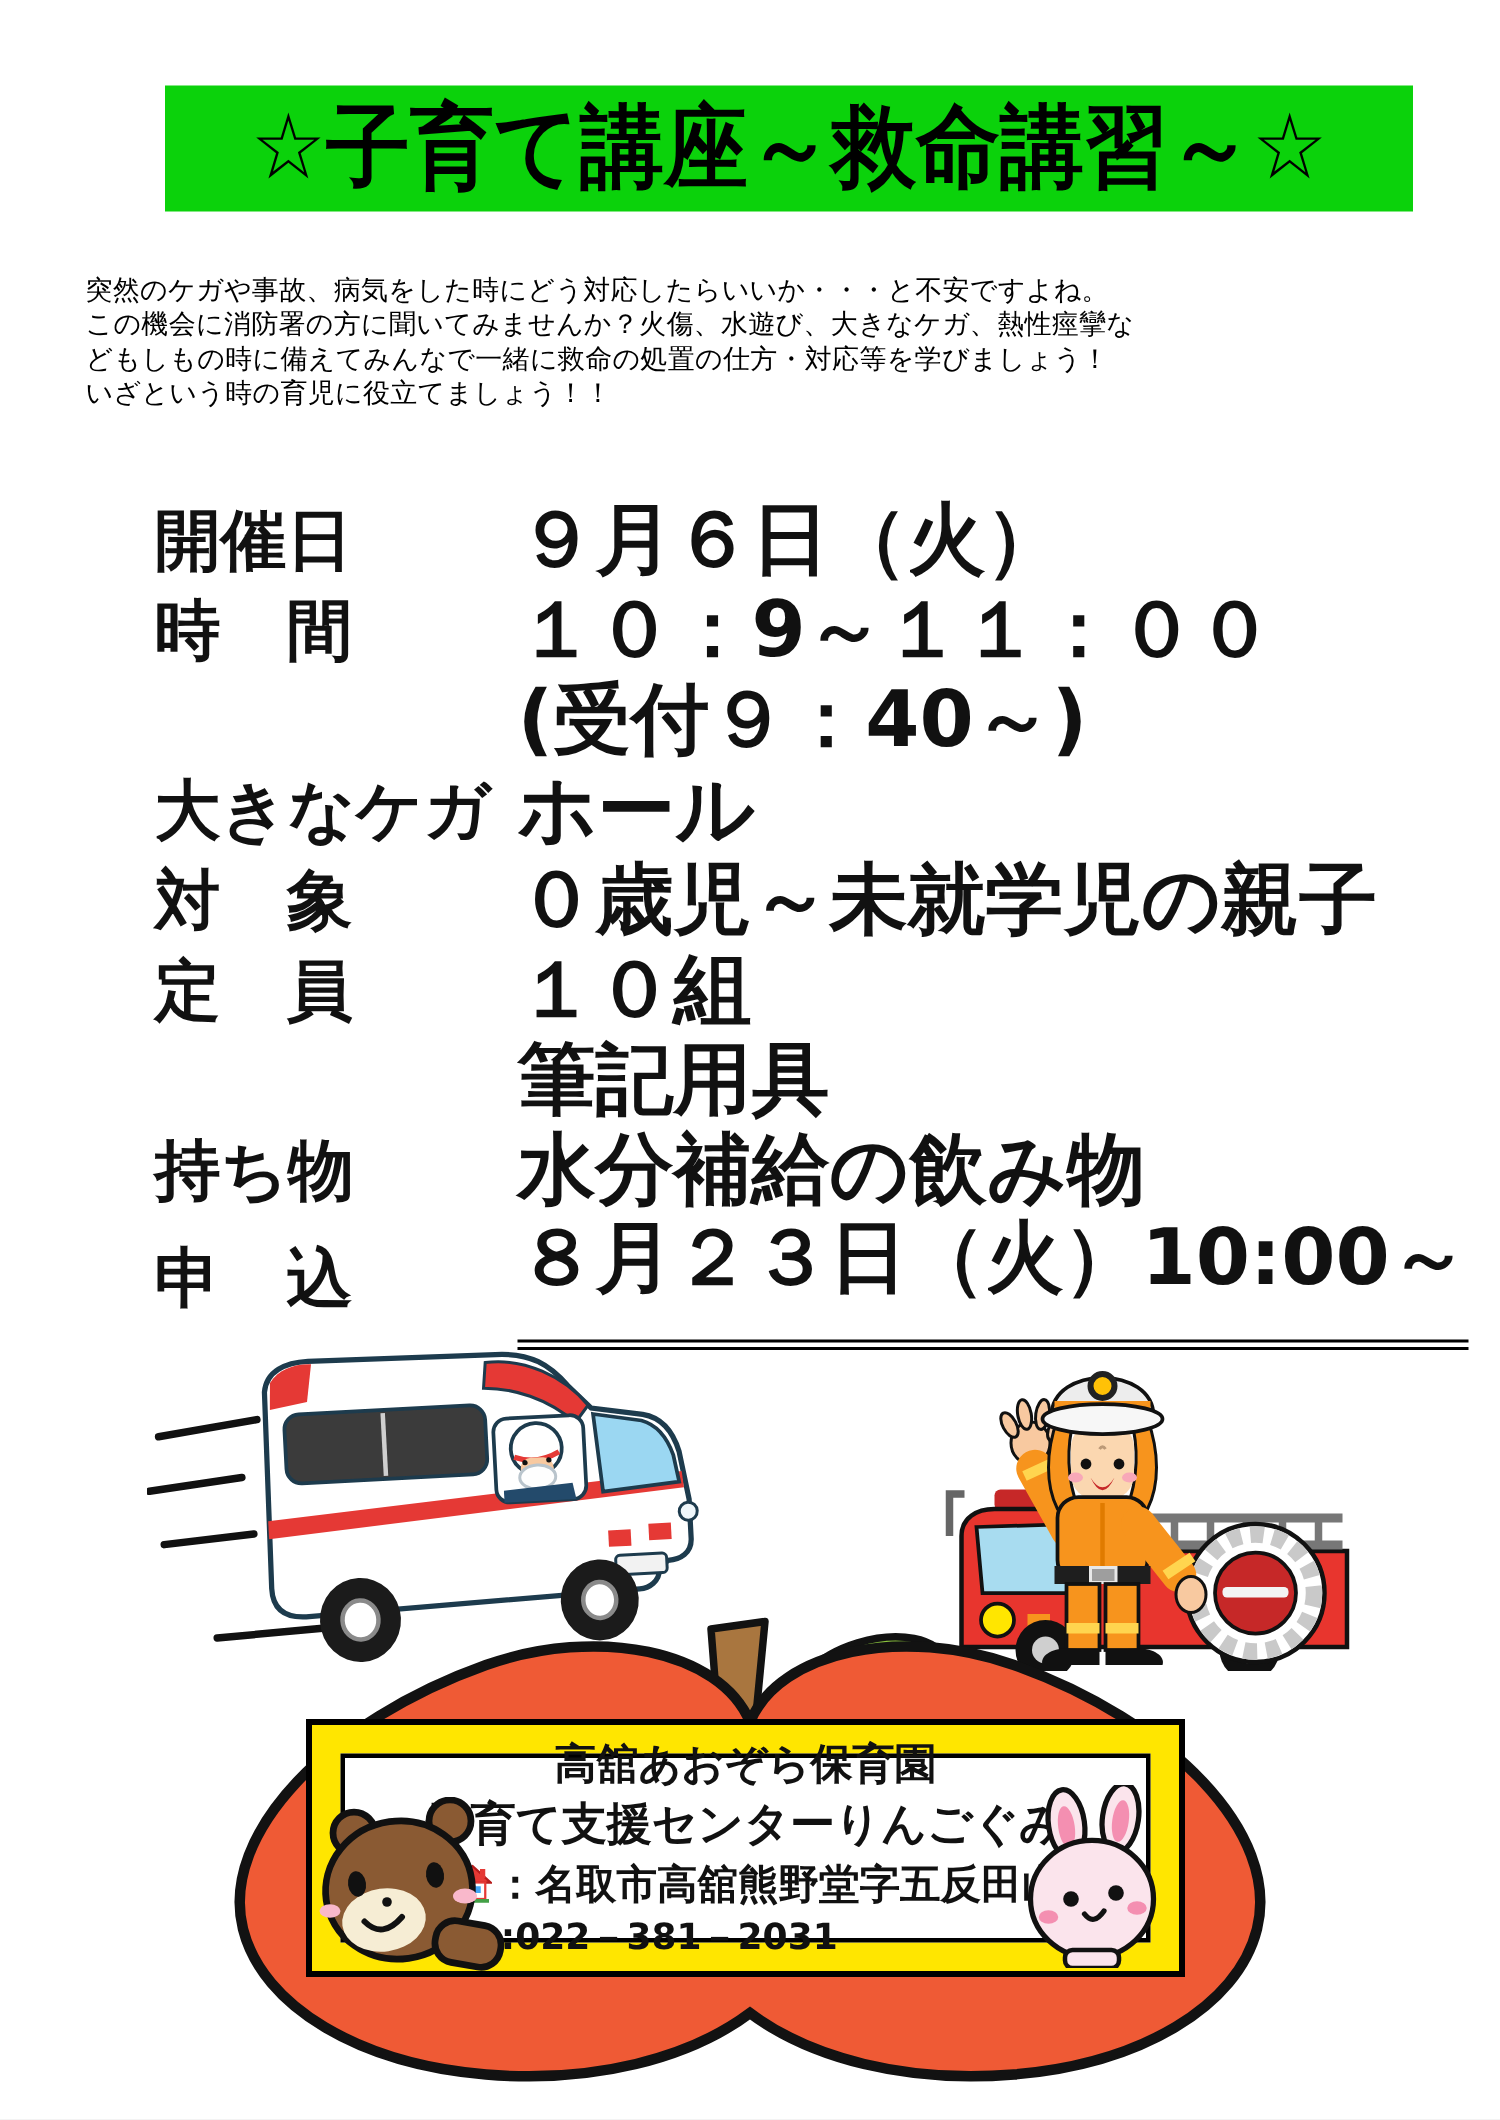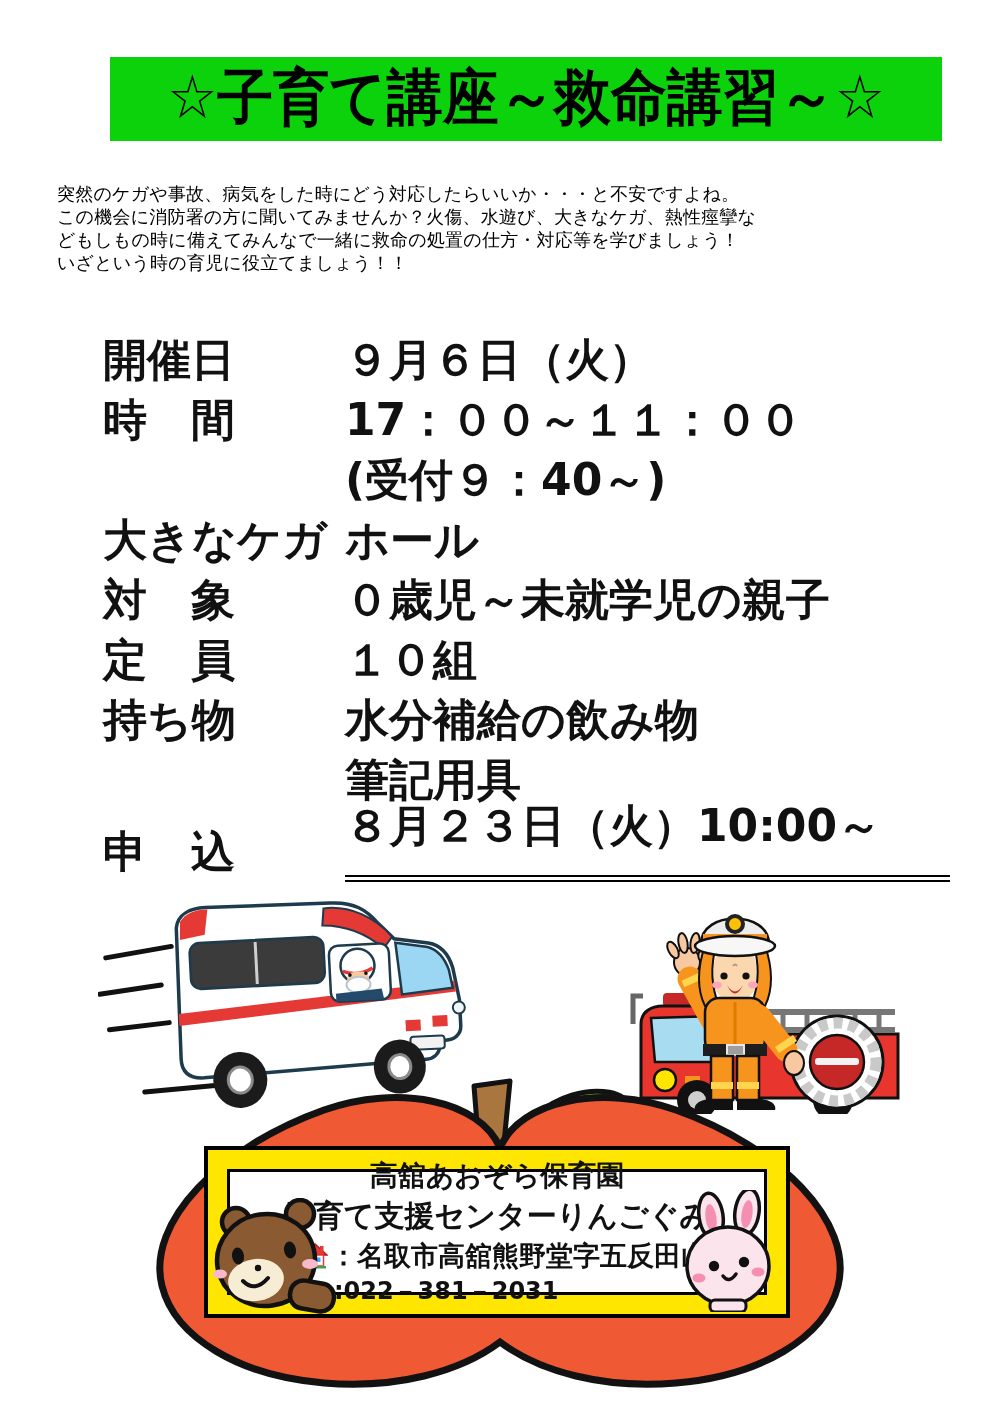--- a/index.html
+++ b/index.html
@@ -18,26 +18,26 @@
     white-space:nowrap;transform:scaleY(1.08);
   }
   
   .intro{
     position:absolute;left:57px;top:183px;width:895px;
     font-size:18px;line-height:1.27;letter-spacing:0.2px;
     white-space:pre-line;color:#000000;
   }
   
   .details{position:absolute;left:103px;top:330px;width:860px;}
-  .d-row{display:flex;height:60px;align-items:flex-end;}
+  .d-row{display:flex;height:60px;align-items:center;}
   .d-label{
     flex:0 0 242px;font-size:44px;font-weight:700;letter-spacing:0px;
     white-space:nowrap;
   }
-  .d-value{flex:1;font-size:44px;font-weight:700;white-space:nowrap;}
+  .d-value{flex:1;font-size:52px;font-weight:700;white-space:nowrap;}
   .d-row.apply{margin-top:12px;}
   .underline{
     display:inline-block;min-width:605px;border-bottom:7px double #000;
     padding-bottom:19px;
   }
   
   .amb{position:absolute;left:98px;top:876px;}
   .fft{position:absolute;left:583px;top:866px;}
   .apple{position:absolute;left:128px;top:1070px;}
   .bear{position:absolute;left:206px;top:1198px;}
@@ -76,45 +76,45 @@
 どもしもの時に備えてみんなで一緒に救命の処置の仕方・対応等を学びましょう！
 いざという時の育児に役立てましょう！！</div>
 
   <div class="details">
     <div class="d-row">
       <div class="d-label">開催日</div>
       <div class="d-value">９月６日（火）</div>
     </div>
     <div class="d-row">
       <div class="d-label">時　間</div>
-      <div class="d-value">17：００～１１：００</div>
+      <div class="d-value">１０：9～１１：００</div>
     </div>
     <div class="d-row">
       <div class="d-label"></div>
       <div class="d-value">(受付９：40～)</div>
     </div>
     <div class="d-row">
       <div class="d-label">大きなケガ</div>
       <div class="d-value">ホール</div>
     </div>
     <div class="d-row">
       <div class="d-label">対　象</div>
       <div class="d-value">０歳児～未就学児の親子</div>
     </div>
     <div class="d-row">
       <div class="d-label">定　員</div>
       <div class="d-value">１０組</div>
     </div>
     <div class="d-row">
+      <div class="d-label"></div>
+      <div class="d-value">筆記用具</div>
+    </div>
+    <div class="d-row">
       <div class="d-label">持ち物</div>
       <div class="d-value">水分補給の飲み物</div>
-    </div>
-    <div class="d-row">
-      <div class="d-label"></div>
-      <div class="d-value">筆記用具</div>
     </div>
     <div class="d-row apply">
       <div class="d-label">申　込</div>
       <div class="d-value">
         <span class="underline">８月２３日（火）10:00～</span>
       </div>
     </div>
   </div>
 
   <svg class="amb" width="395" height="238" viewBox="0 0 395 238">

